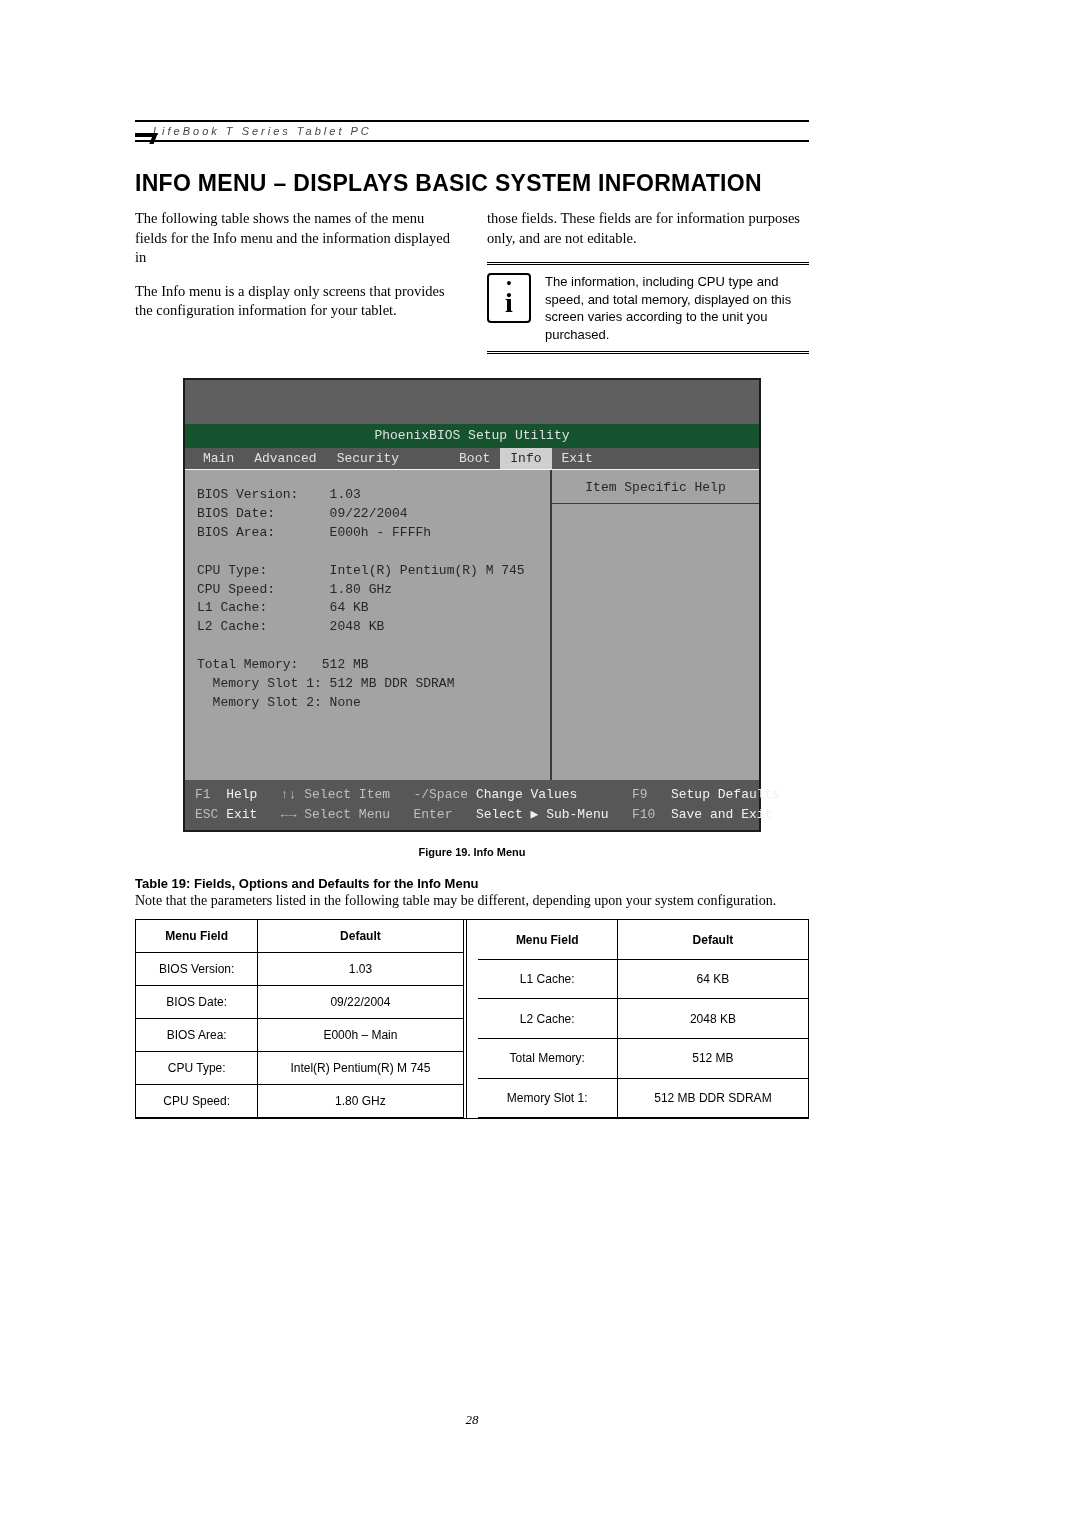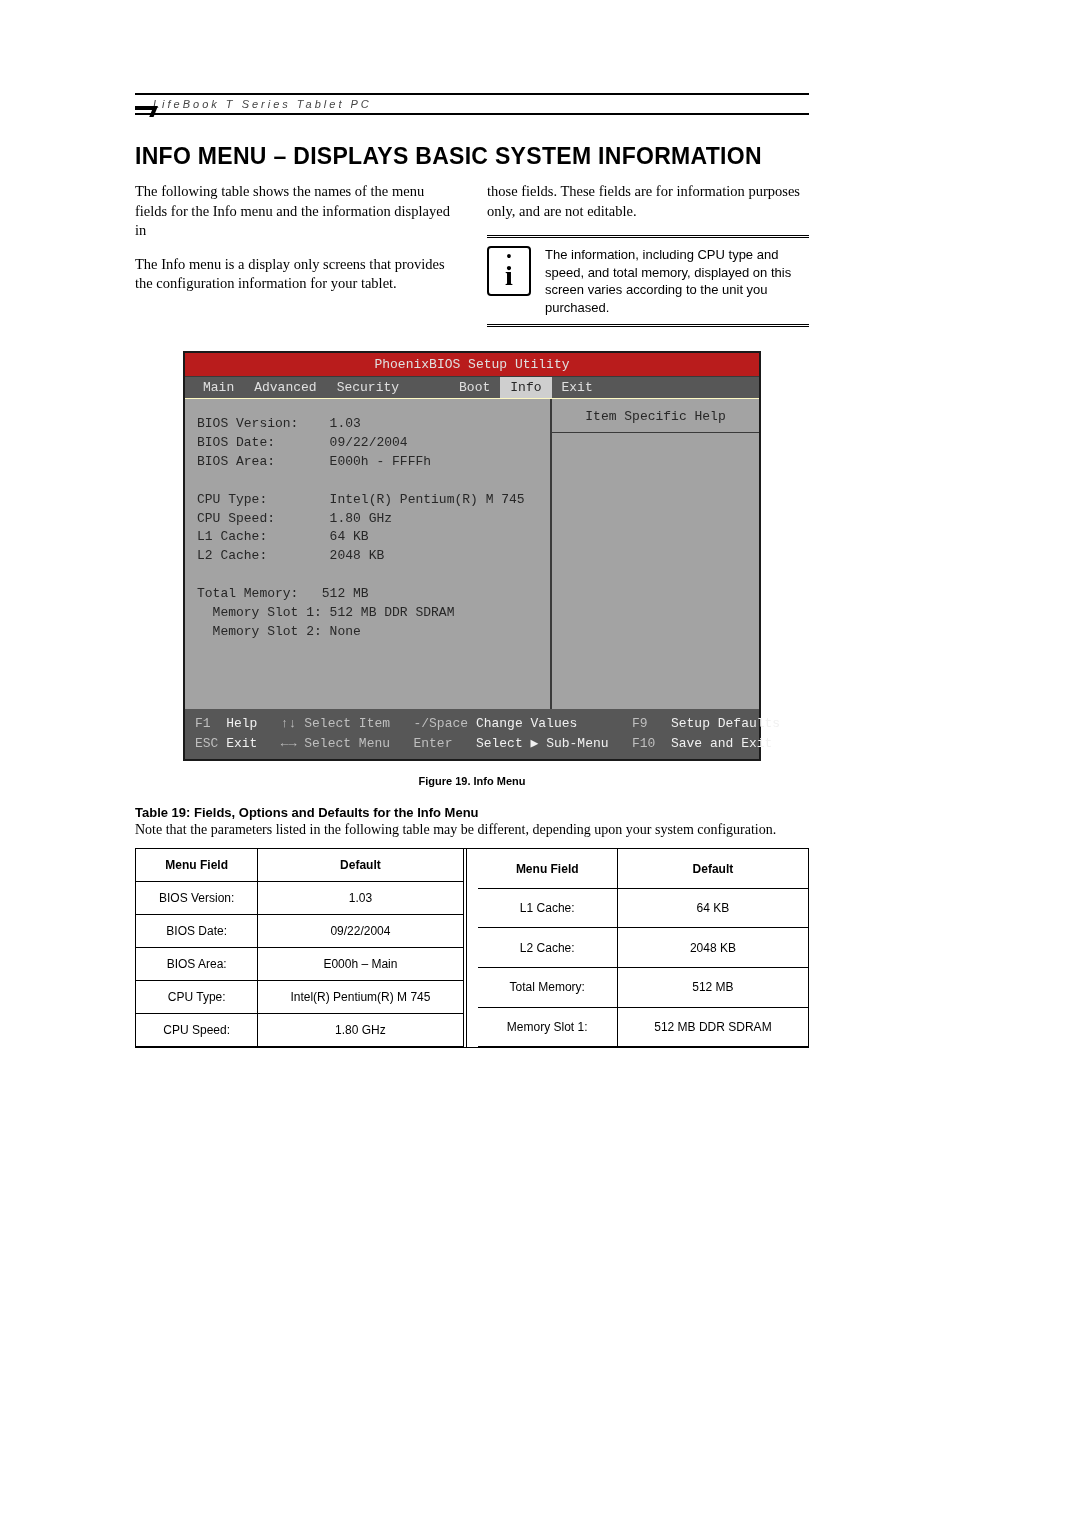--- a/index.html
+++ b/index.html
@@ -6,21 +6,21 @@
     margin: 0;
     background: #fff;
     font-family: Georgia, 'Times New Roman', serif;
     color: #000;
   }
   .page {
     width: 944px;
     height: 1528px;
     position: relative;
     box-sizing: border-box;
-    padding: 93px 135px 0 135px;
+    padding: 120px 135px 0 135px;
   }
   .header-band {
     position: relative;
     margin-bottom: 28px;
   }
   .header-rule {
     border-top: 2px solid #000;
     width: 100%;
     position: relative;
   }
@@ -91,25 +91,26 @@
     width: 578px;
   }
   .bios {
     border: 2px solid #1a1a1a;
     font-family: "Courier New", monospace;
     font-size: 13px;
     color: #d8d8d8;
     background: #5f5f5f;
   }
   .bios-title {
-    background: #b91c1c;
+    background: #14532d;
     color: #e0e0e0;
     text-align: center;
     padding: 4px 0;
     border-bottom: 1px solid #3a3a3a;
+    margin-top: 44px;
   }
   .bios-tabs {
     display: flex;
     background: #575757;
     color: #e0e0e0;
     padding: 0 8px;
     border-bottom: 1px solid #fef9c3;
   }
   .bios-tabs div { padding: 3px 10px; }
   .bios-tabs .sel {
@@ -326,13 +327,14 @@
             <td class="divcol">512 MB</td>
           </tr>
       <tr>
             <td>Memory Slot 1:</td>
             <td class="divcol">512 MB DDR SDRAM</td>
           </tr>
     </tbody>
       </table>
   </div>
 
+  <div class="page-num">28</div>
 </div>
 
 </body></html>

